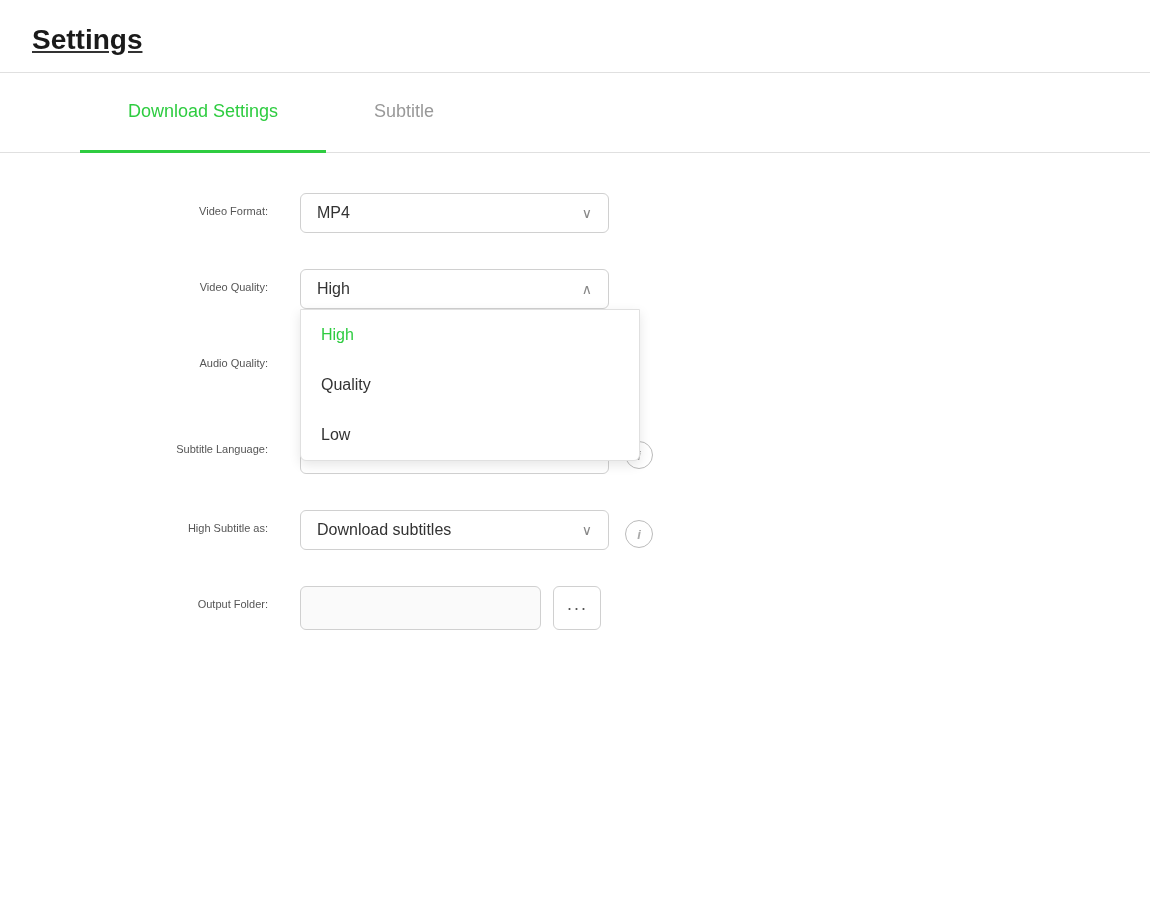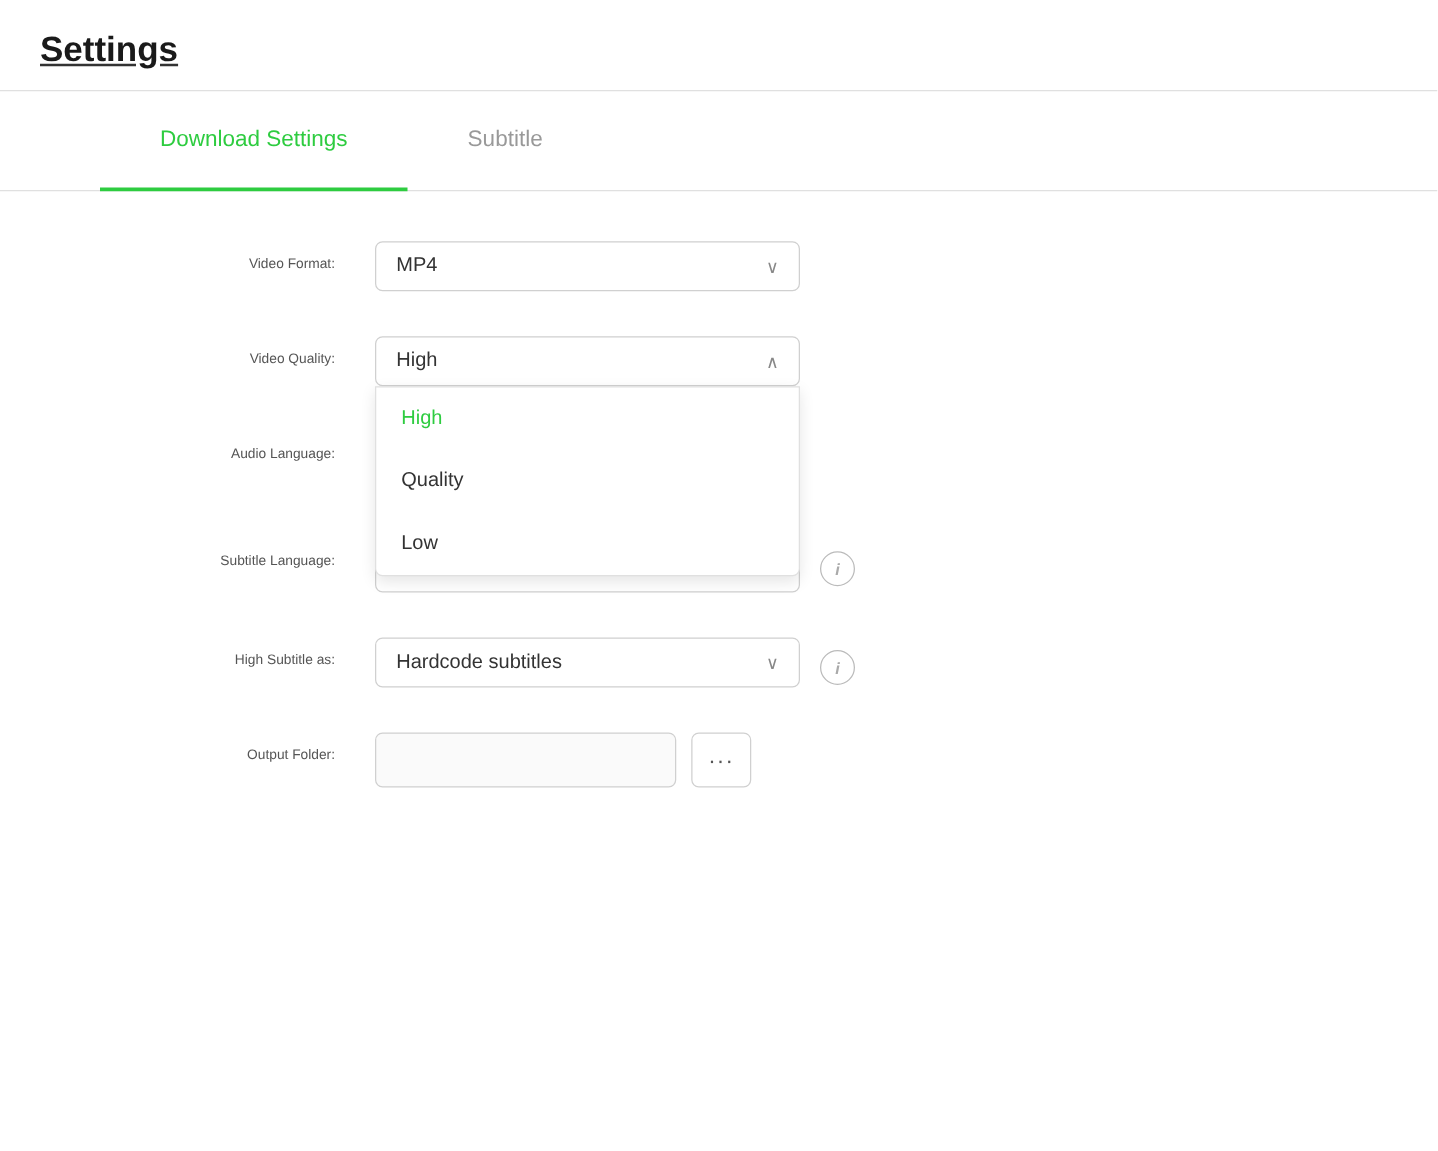--- a/index.html
+++ b/index.html
@@ -70,21 +70,21 @@
       padding-right: 32px;
       flex-shrink: 0;
     }
 
     .settings-control {
       flex: 1;
       max-width: 400px;
     }
 
     .dropdown {
-      width: 340px;
+      width: 309px;
       border: 1px solid #d0d0d0;
       border-radius: 6px;
       padding: 10px 16px;
       display: flex;
       align-items: center;
       justify-content: space-between;
       cursor: pointer;
       background: #ffffff;
       font-size: 16px;
       color: #333333;
@@ -240,21 +240,21 @@
           <span>Quality</span>
         </div>
         <div class="dropdown-menu-item">
           <span>Low</span>
         </div>
       </div>
     </div>
   </div>
 
   <div class="settings-row">
-    <div class="settings-label">Audio Language:</div>
+    <div class="settings-label">Audio Quality:</div>
     <div class="row-with-info">
       <div class="info-icon">
         <span>i</span>
       </div>
       <div class="audio-info">
         <div class="audio-info-line">on) if available</div>
         <div class="audio-info-line">ack, if any</div>
       </div>
     </div>
   </div>
@@ -272,21 +272,21 @@
         <span>i</span>
       </div>
     </div>
   </div>
 
   <div class="settings-row">
     <div class="settings-label">High Subtitle as:</div>
     <div class="row-with-info">
       <div class="settings-control">
         <div class="dropdown">
-          <span>Hardcode subtitles</span>
+          <span>Download subtitles</span>
           <span class="dropdown-arrow">∨</span>
         </div>
       </div>
       <div class="info-icon">
         <span>i</span>
       </div>
     </div>
   </div>
 
   <div class="settings-row">

